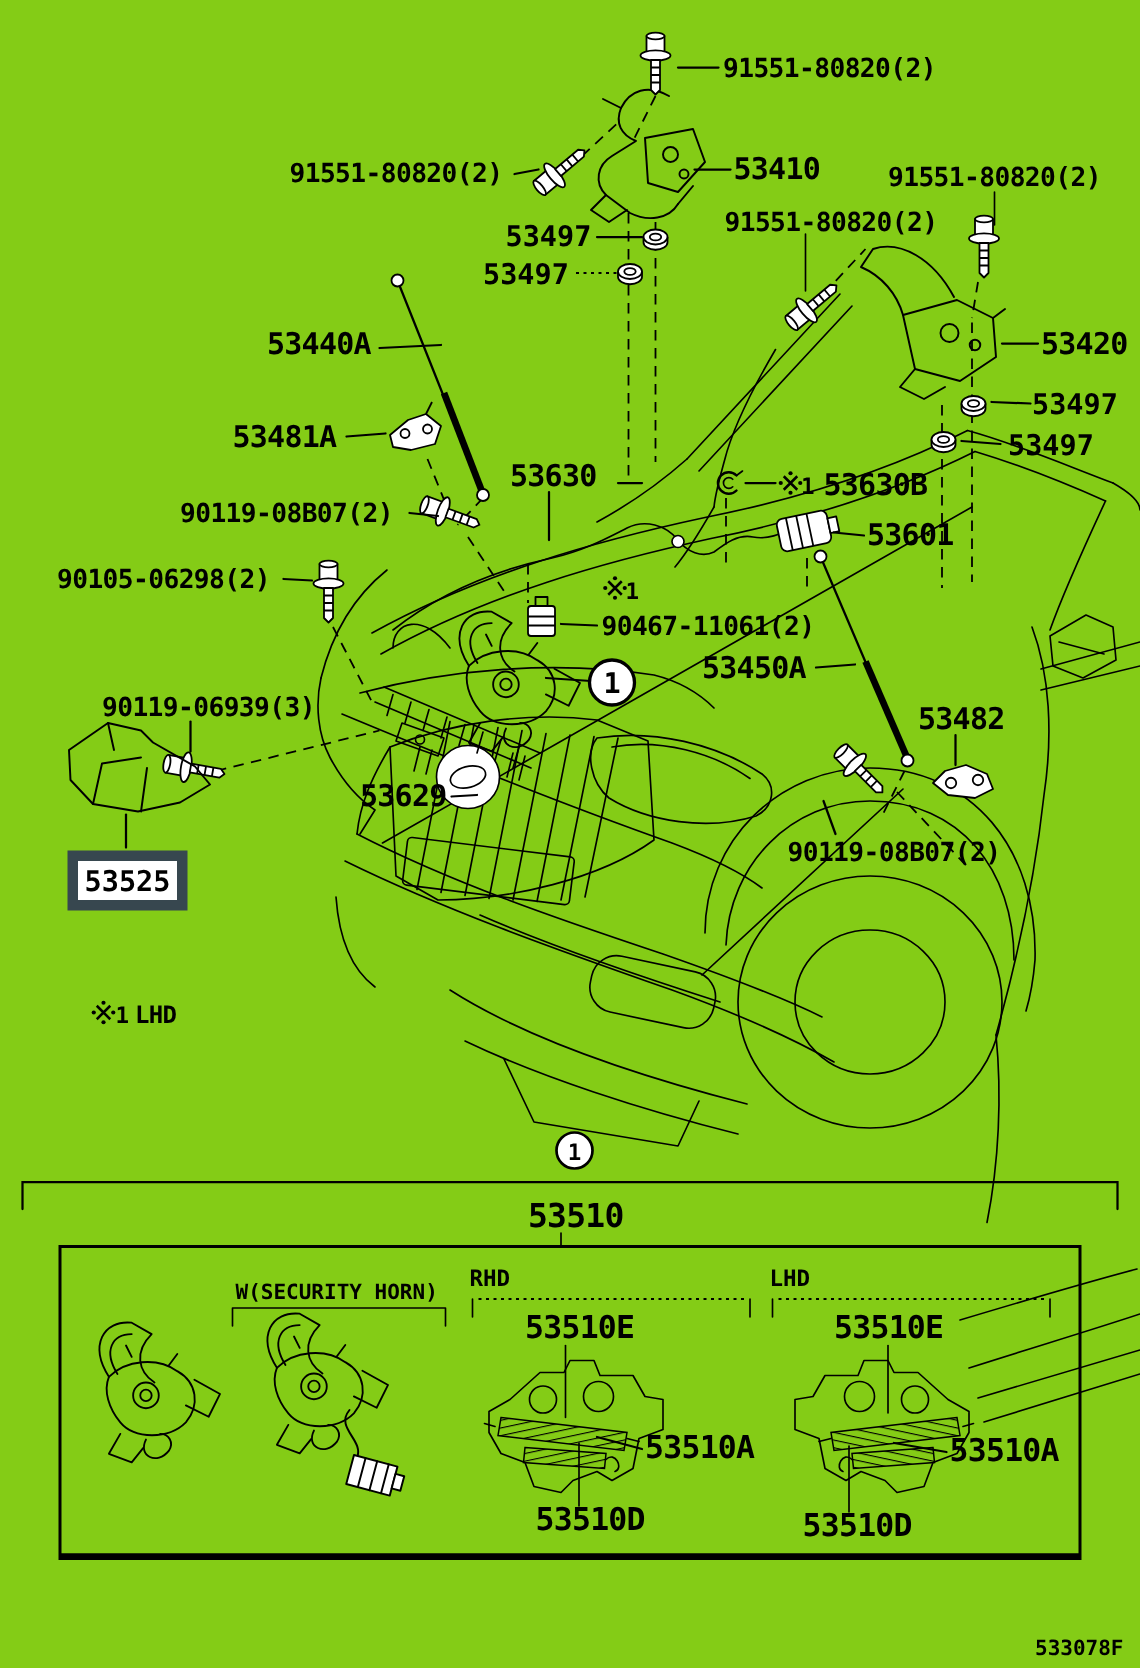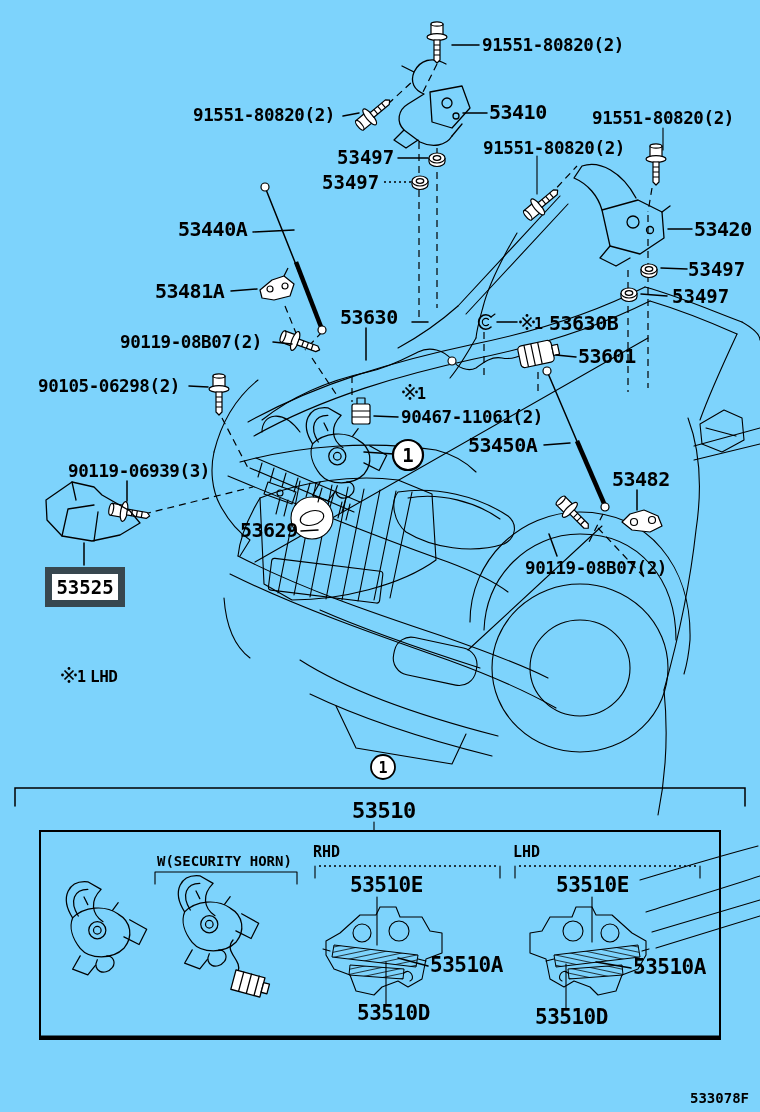--- a/index.html
+++ b/index.html
@@ -1,16 +1,16 @@
 <!DOCTYPE html>
 <html><head>
 <meta charset="utf-8">
 <style>
   html,body{margin:0;padding:0;background:#fff;}
-  .page{position:relative;width:760px;height:1112px;background:#7dd3fc;overflow:hidden;}
+  .page{position:relative;width:760px;height:1112px;background:#84cc16;overflow:hidden;}
   svg{position:absolute;left:0;top:0;}
   .t{font-family:"DejaVu Sans Mono","Liberation Mono",monospace;font-weight:bold;fill:#000;}
   .s14{font-size:14px;}
   .s15{font-size:15px;}
   .s16{font-size:16px;letter-spacing:-0.5px;}
   .s17{font-size:17.5px;letter-spacing:-0.4px;}
   .s19{font-size:19px;}
   .s20{font-size:20px;letter-spacing:-0.5px;}
   .s21{font-size:21px;letter-spacing:-0.5px;}
   .s22{font-size:22px;letter-spacing:-0.5px;}

